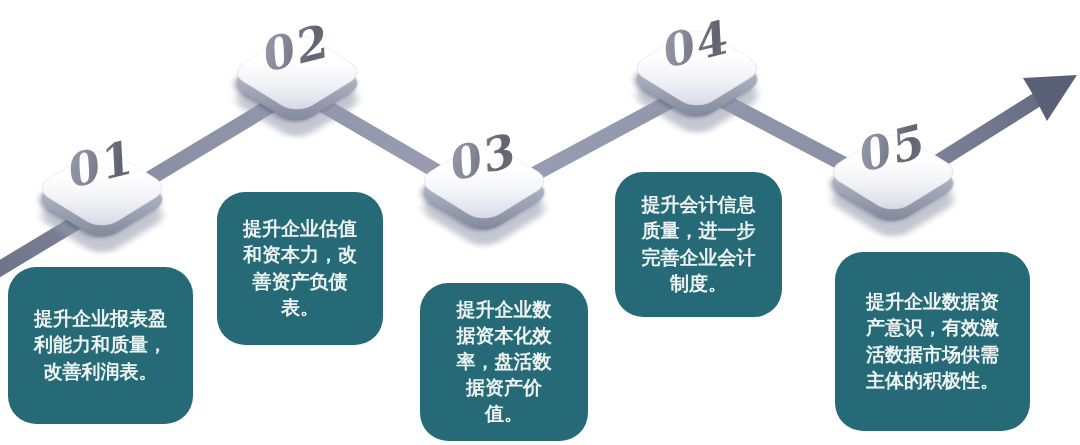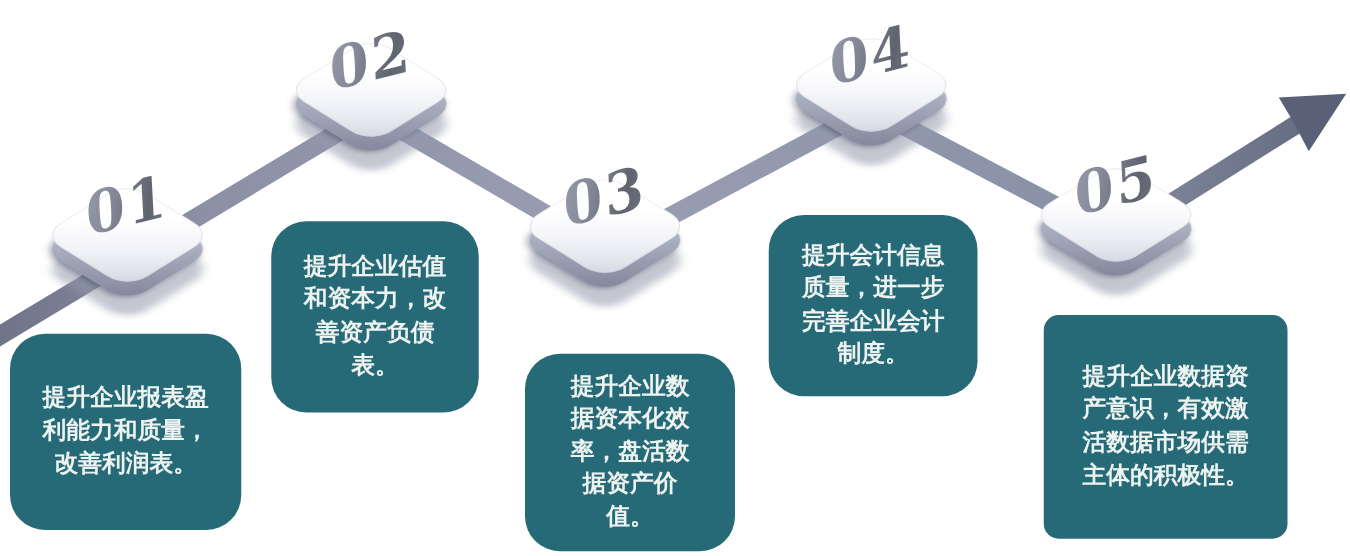--- a/index.html
+++ b/index.html
@@ -70,24 +70,24 @@
     font-weight: bold;
     font-size: 19px;
     line-height: 1.37;
     text-align: center;
     display: flex;
     align-items: center;
     justify-content: center;
     box-sizing: border-box;
   }
   .b1 { left: 8px;   top: 267px; width: 185px; height: 157px; padding: 8px 18px; }
-  .b2 { left: 217px; top: 177px; width: 166px; height: 153px; padding: 8px 22px; }
+  .b2 { left: 217px; top: 192px; width: 166px; height: 153px; padding: 8px 22px; }
   .b3 { left: 420px; top: 283px; width: 168px; height: 158px; padding: 8px 36px; }
   .b4 { left: 615px; top: 172px; width: 167px; height: 145px; padding: 8px 23px; }
-  .b5 { left: 835px; top: 252px; width: 195px; height: 179px; padding: 8px 24px; border-radius: 12px; }
+  .b5 { left: 835px; top: 252px; width: 195px; height: 179px; padding: 8px 24px; }
 </style>
 </head>
 <body>
 
 <div class="canvas">
 
   <svg class="flow-svg" width="1080" height="445" viewBox="0 0 1080 445">
     <defs>
       <linearGradient id="lineGrad" gradientUnits="userSpaceOnUse" x1="0" y1="0" x2="1080" y2="0">
         <stop offset="0" stop-color="#6f7489"></stop>

